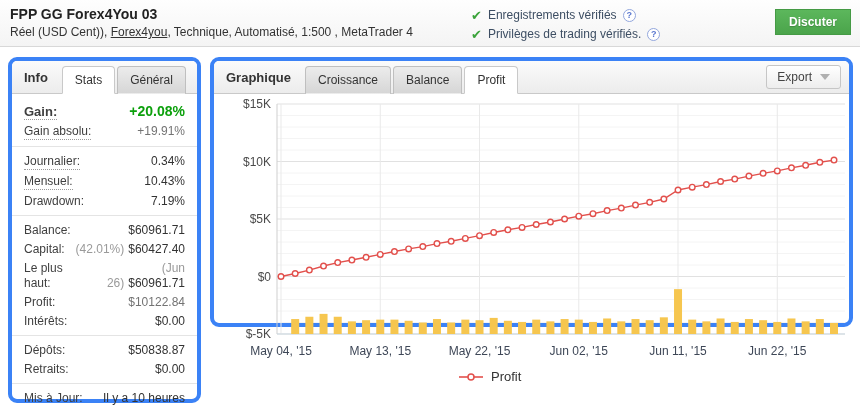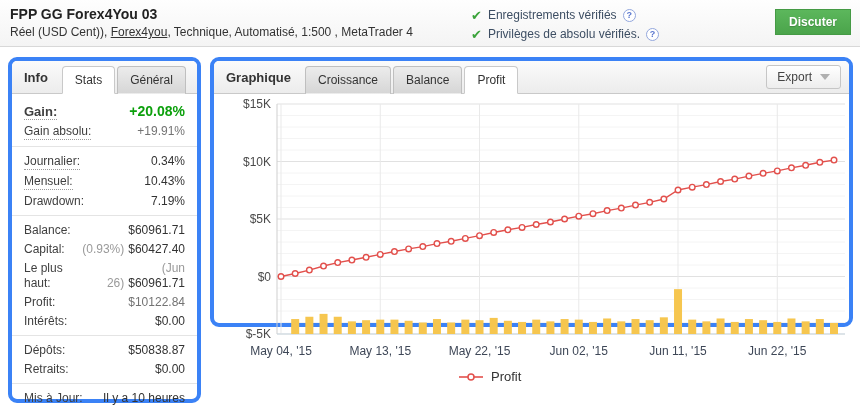--- a/index.html
+++ b/index.html
@@ -102,21 +102,21 @@
     <div class="acct-sub"><span>Réel (USD Cent)), </span><a>Forex4you</a><span>, Technique, Automatisé, 1:500 , MetaTrader 4</span></div>
   </div>
   <div class="verify-block">
     <div class="verify-row">
       <span class="check">✔</span>
       <span>Enregistrements vérifiés</span>
       <span class="help-bubble">?</span>
     </div>
     <div class="verify-row">
       <span class="check">✔</span>
-      <span>Privilèges de absolu vérifiés.</span>
+      <span>Privilèges de trading vérifiés.</span>
       <span class="help-bubble">?</span>
     </div>
   </div>
   <button class="discuss-btn">Discuter</button>
 </div>
 
 <div class="panel panel-left">
   <div class="panel-header">
     <div class="panel-title">Info</div>
     <div id="info-tabs" style="display:flex;">
@@ -146,21 +146,21 @@
         <span class="stat-label">Drawdown:</span>
         <span class="stat-value">7.19%</span>
       </div>
       <div class="stat-divider"></div>
       <div class="stat-row">
         <span class="stat-label">Balance:</span>
         <span class="stat-value">$60961.71</span>
       </div>
       <div class="stat-row">
         <span class="stat-label">Capital:</span>
-        <span class="stat-value"><span class="stat-prefix">(0.93%)</span>$60427.40</span>
+        <span class="stat-value"><span class="stat-prefix">(42.01%)</span>$60427.40</span>
       </div>
       <div class="stat-row">
         <span class="stat-label">Le plus haut:</span>
         <span class="stat-value"><span class="stat-prefix">(Jun 26)</span>$60961.71</span>
       </div>
       <div class="stat-row">
         <span class="stat-label">Profit:</span>
         <span class="stat-value green">$10122.84</span>
       </div>
       <div class="stat-row">

